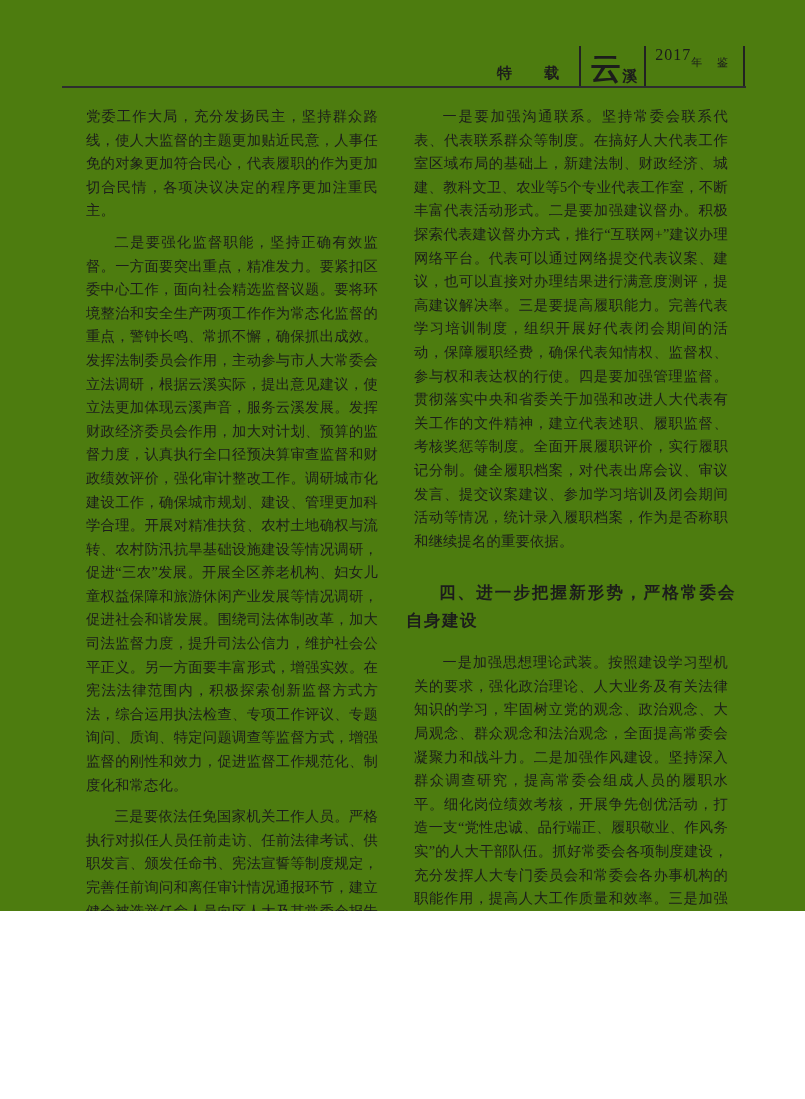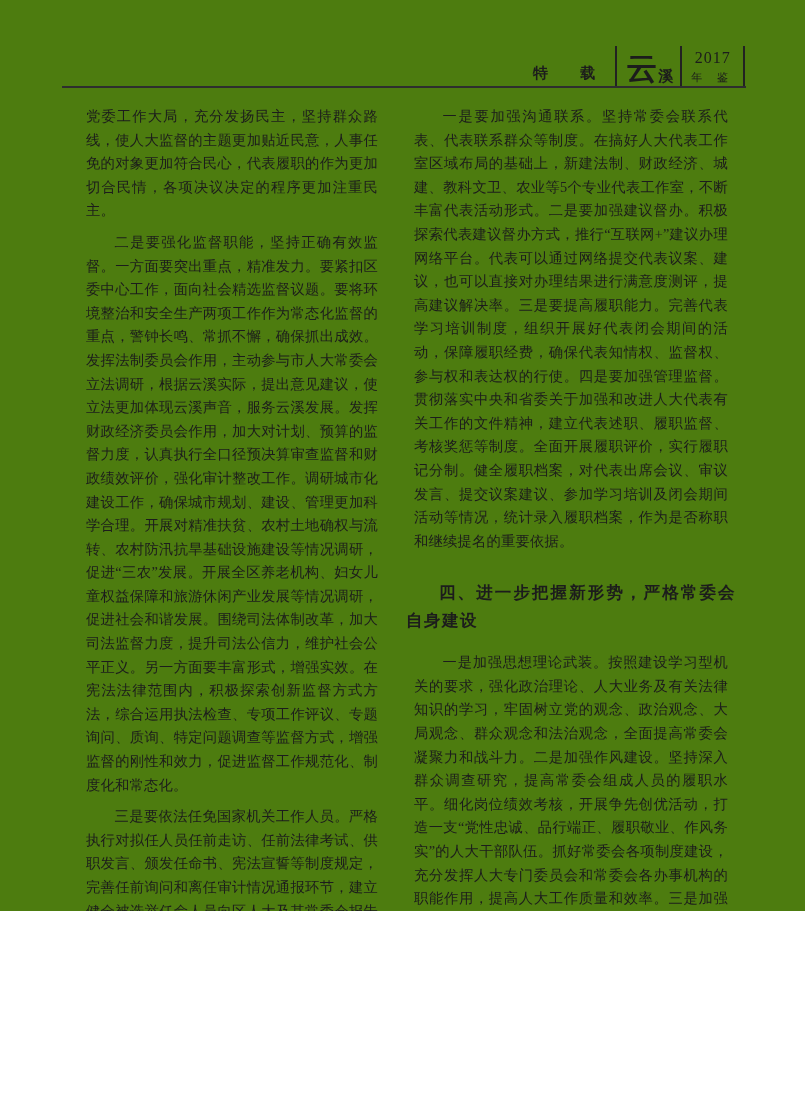--- a/index.html
+++ b/index.html
@@ -51,35 +51,35 @@
     font-weight: 700;
   }
   .logo-sub {
     font-size: 15px;
     line-height: 16px;
     font-weight: 700;
     margin-left: 1px;
   }
   .year-block {
     display: flex;
-    flex-direction: column;
+    flex-direction: row;
     justify-content: flex-end;
     padding: 0 9px 2px 9px;
     text-align: center;
   }
   .year {
     font-size: 16px;
     line-height: 18px;
     letter-spacing: 1px;
   }
   .year-label {
     font-size: 11px;
     line-height: 13px;
     letter-spacing: 6px;
-    margin-top: 4px;
+    margin-top: 10px;
     white-space: nowrap;
   }
   .header-rule {
     position: absolute;
     top: 86px;
     left: 62px;
     width: 684px;
     border-top: 2.5px solid #2e2e2e;
   }
 

